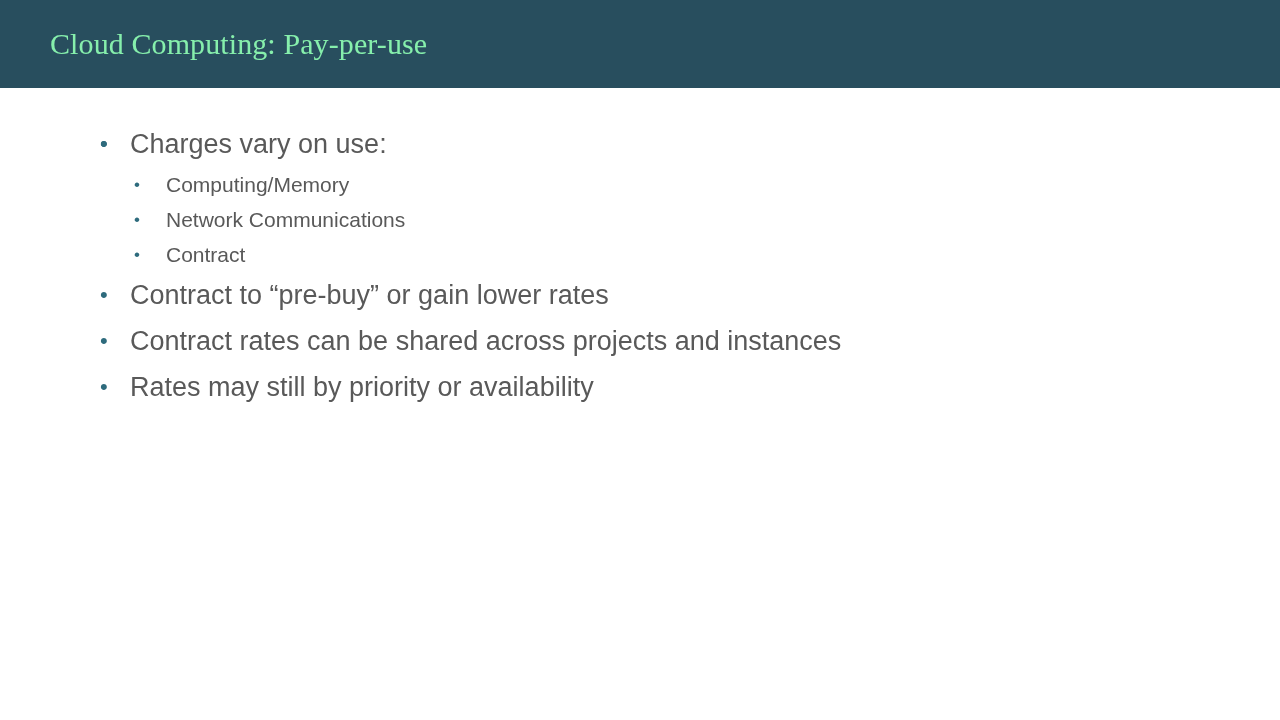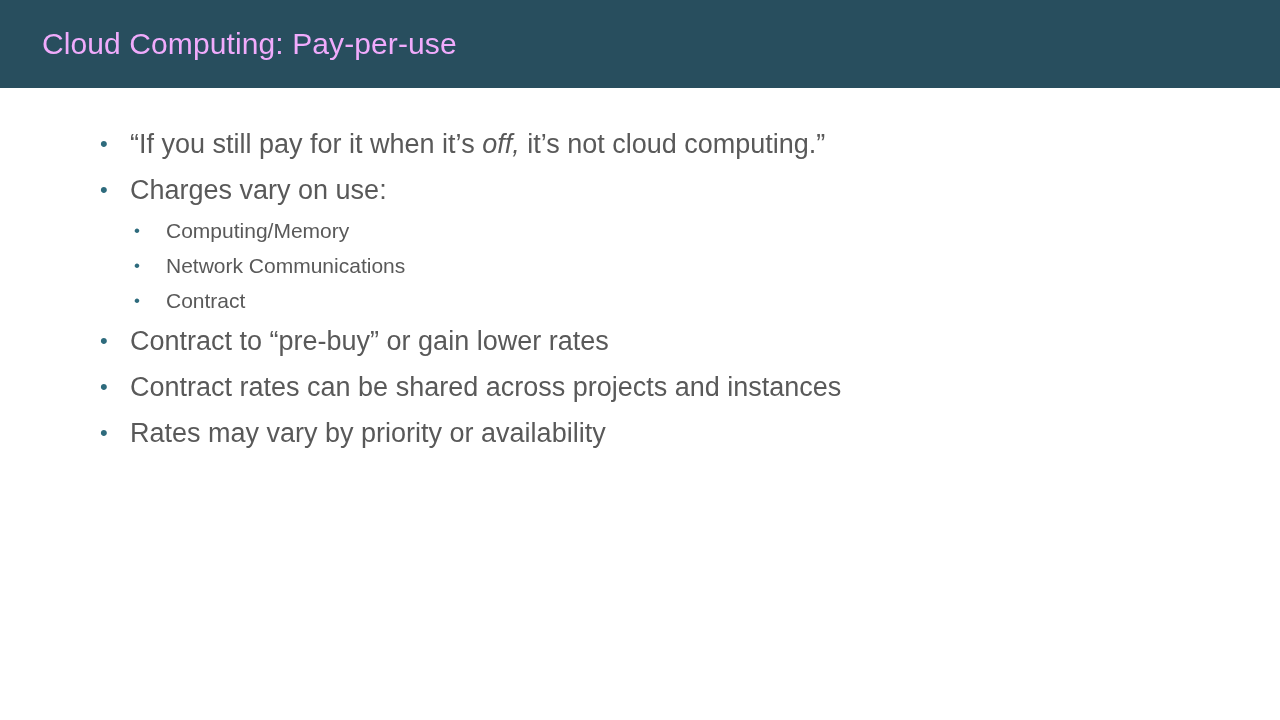--- a/index.html
+++ b/index.html
@@ -22,27 +22,28 @@
   .title-bar {
     position: absolute;
     left: 0;
     top: 0;
     width: 1280px;
     height: 88px;
     background: #284e5e;
   }
   .title-text {
     position: absolute;
-    left: 42px;
+    left: 50px;
     top: 25px;
     font-size: 30px;
     line-height: 38px;
-    color: #f0abfc;
+    color: #86efac;
     letter-spacing: 0.1px;
     white-space: nowrap;
+    font-family: Liberation Serif, serif;
   }
   .body-area {
     position: absolute;
     left: 0;
     top: 88px;
     width: 1280px;
     height: 632px;
   }
   ul.level1 {
     list-style: none;
@@ -103,21 +104,20 @@
 
   <div class="title-bar">
     <div class="title-text">Cloud Computing: Pay-per-use</div>
   </div>
 
   <div class="body-area">
     <ul class="level1">
 
       <li class="b1">
         <span class="marker">•</span>
-        <span class="bullet-text"><span>“If you still pay for it when it’s </span><span class="ital">off,</span><span> it’s not cloud computing.”</span></span>
       </li>
 
       <li class="b1">
         <span class="marker">•</span>
         <span class="bullet-text">Charges vary on use:</span>
       </li>
 
       <ul class="level2">
         <li class="b2">
           <span class="marker">•</span>
@@ -138,19 +138,19 @@
         <span class="bullet-text">Contract to “pre-buy” or gain lower rates</span>
       </li>
 
       <li class="b1">
         <span class="marker">•</span>
         <span class="bullet-text">Contract rates can be shared across projects and instances</span>
       </li>
 
       <li class="b1">
         <span class="marker">•</span>
-        <span class="bullet-text">Rates may vary by priority or availability</span>
+        <span class="bullet-text">Rates may still by priority or availability</span>
       </li>
 
     </ul>
   </div>
 
 </div>
 
 </body></html>

